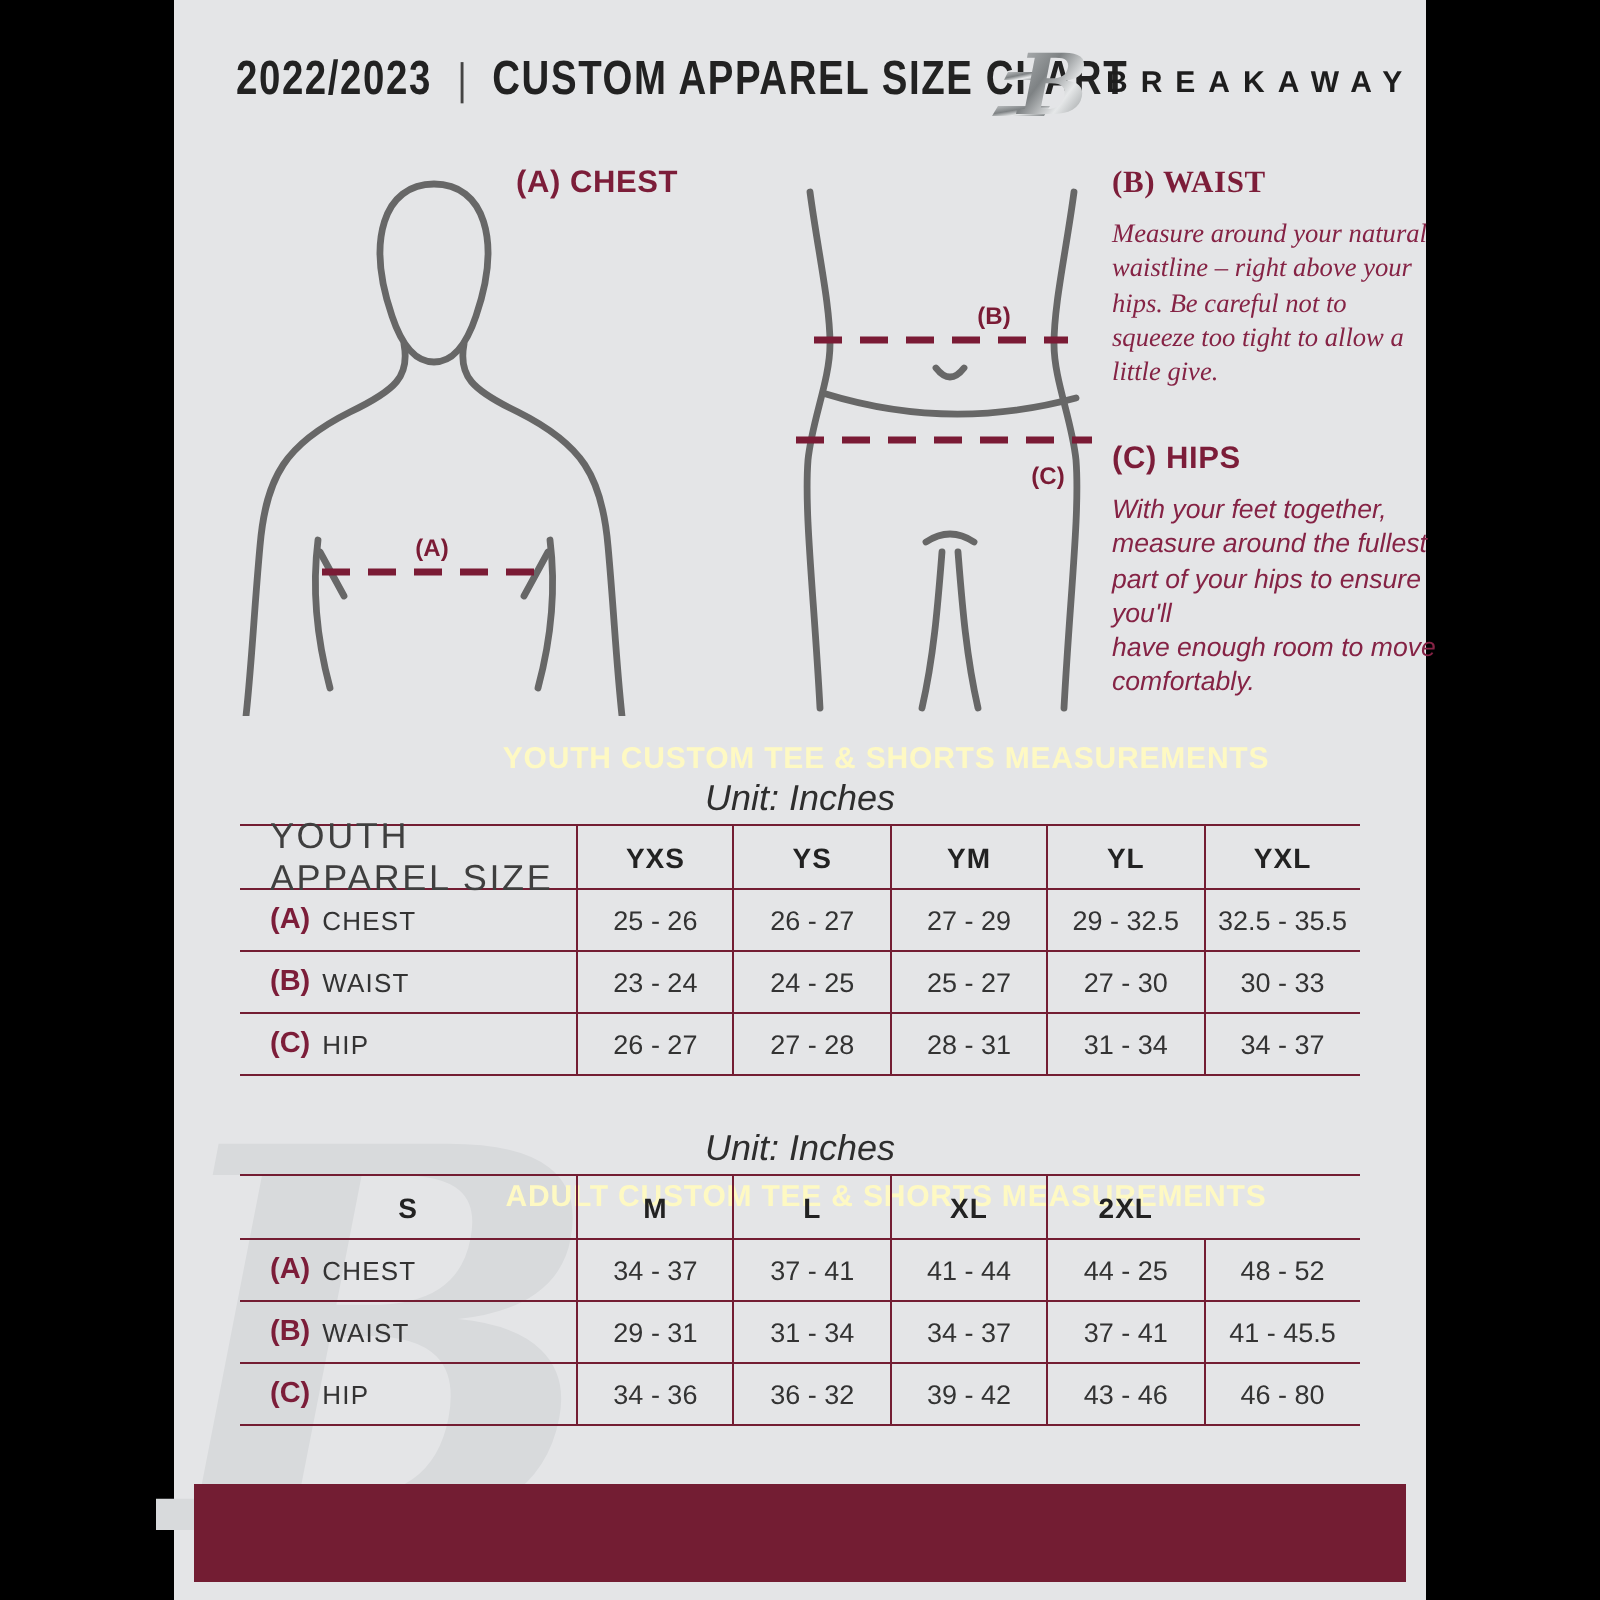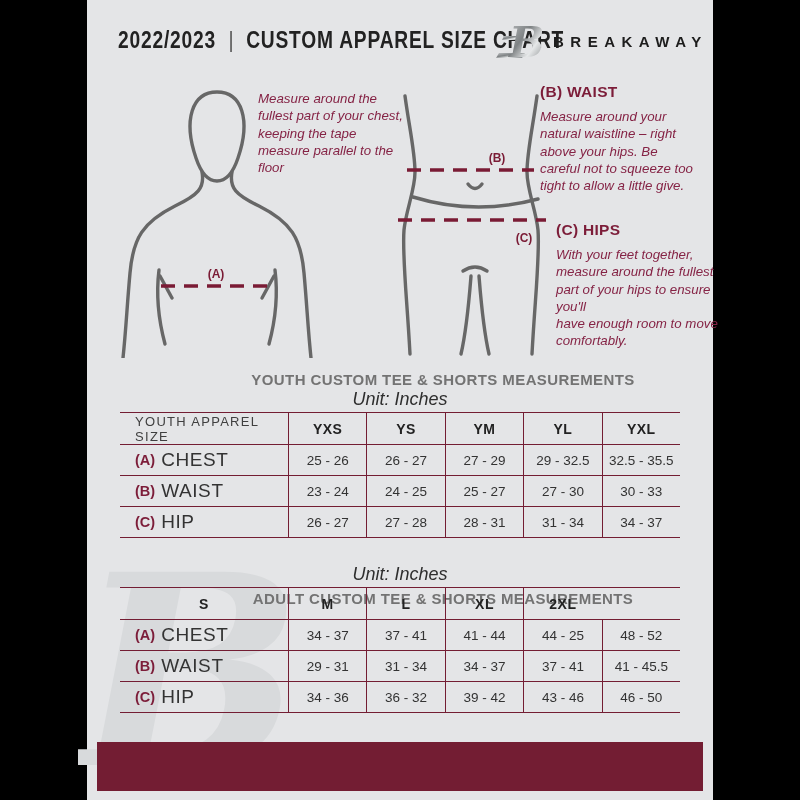--- a/index.html
+++ b/index.html
@@ -15,42 +15,42 @@
   .brand{position:absolute;left:553px;top:33px;font-size:15px;font-weight:700;color:#1d1d1d;
          letter-spacing:6.5px;z-index:3;}
   .logo{position:absolute;left:496px;top:14px;z-index:3;}
 
   
   .sec{position:absolute;z-index:3;}
   .sec h3{margin:0;font-size:15.5px;font-weight:700;color:#7c1d39;letter-spacing:.3px;}
   .sec p{margin:7px 0 0 0;font-size:13.3px;font-style:italic;line-height:1.3;
          color:#852345;white-space:pre-line;}
   #sec-a{left:258px;top:83px;width:152px;}
-  #sec-b{left:540px;top:83px;width:160px;}
+  #sec-b{left:556px;top:83px;width:160px;font-family:Liberation Serif, serif;}
   #sec-c{left:556px;top:221px;width:164px;}
 
   .fig{position:absolute;z-index:2;}
 
   
   .tbl-title{position:absolute;left:87px;width:712px;text-align:center;font-size:15px;
-             font-weight:700;color:#737373;letter-spacing:.4px;z-index:2;}
+             font-weight:700;color:#fef9c3;letter-spacing:.4px;z-index:2;}
   .tbl-unit{position:absolute;left:87px;width:626px;text-align:center;font-size:18px;
             font-style:italic;color:#2e2e2e;z-index:2;}
   .tbl{position:absolute;left:120px;width:560px;z-index:2;}
   .trow{display:grid;grid-template-columns:168px repeat(5,1fr);
         border-top:1.6px solid #731d33;}
   .trow:last-child{border-bottom:1.6px solid #731d33;}
   .tcell{display:flex;align-items:center;justify-content:center;height:30px;}
   .thead .tcell{height:31px;}
   .tcell:not(:first-child){border-left:1.6px solid #731d33;}
   .label-cell{justify-content:flex-start;padding-left:15px;}
-  .corner{font-size:13px;color:#3f3f3f;letter-spacing:1.3px;}
+  .corner{font-size:18px;color:#3f3f3f;letter-spacing:1.3px;}
   .size-h{font-size:14px;font-weight:700;color:#222;letter-spacing:.5px;}
   .mkey{font-size:14.5px;font-weight:700;color:#7c1d39;margin-right:6px;}
-  .mlabel{font-size:19px;color:#333;letter-spacing:.6px;}
+  .mlabel{font-size:13px;color:#333;letter-spacing:.6px;}
   .val{font-size:13.5px;color:#333;}
 
   .watermark{position:absolute;left:78px;top:545px;z-index:1;}
   .footer-bar{position:absolute;left:97px;top:742px;width:606px;height:49px;
               background:#731d33;z-index:4;}
 </style>
 </head>
 <body>
 
 <div id="stage">
@@ -101,21 +101,21 @@
       <path d="M 78 190 C 76 215, 74 242, 68 268"></path>
       <path d="M 86 190 C 88 215, 90 242, 96 268"></path>
     </g>
     <path d="M 14 84 L 141 84" stroke="#7a1b35" stroke-width="3.6" stroke-dasharray="14 9" fill="none"></path>
     <text x="104" y="76" text-anchor="middle" font-size="12" font-weight="bold" fill="#7a1b35">(B)</text>
     <path d="M 5 134 L 153 134" stroke="#7a1b35" stroke-width="3.6" stroke-dasharray="14 9" fill="none"></path>
     <text x="131" y="156" text-anchor="middle" font-size="12" font-weight="bold" fill="#7a1b35">(C)</text>
   </svg>
 
   <div class="sec" id="sec-a">
-    <p>Measure around the fullest part of your chest, keeping the tape measure parallel to the floor</p>
+    <h3>(A) CHEST</h3>
   </div>
   <div class="sec" id="sec-b">
     <h3>(B) WAIST</h3>
     <p>Measure around your natural waistline – right above your hips. Be careful not to squeeze too tight to allow a little give.</p>
   </div>
   <div class="sec" id="sec-c">
     <h3>(C) HIPS</h3>
     <p>With your feet together, measure around the fullest part of your hips to ensure you'll
 have enough room to move comfortably.</p>
   </div>
@@ -285,19 +285,19 @@
       <div class="tcell">
           <span class="val">36 - 32</span>
         </div>
       <div class="tcell">
           <span class="val">39 - 42</span>
         </div>
       <div class="tcell">
           <span class="val">43 - 46</span>
         </div>
       <div class="tcell">
-          <span class="val">46 - 50</span>
+          <span class="val">46 - 80</span>
         </div>
     </div>
   </div>
 
   <div class="footer-bar"></div>
 </div>
 
 </body></html>

